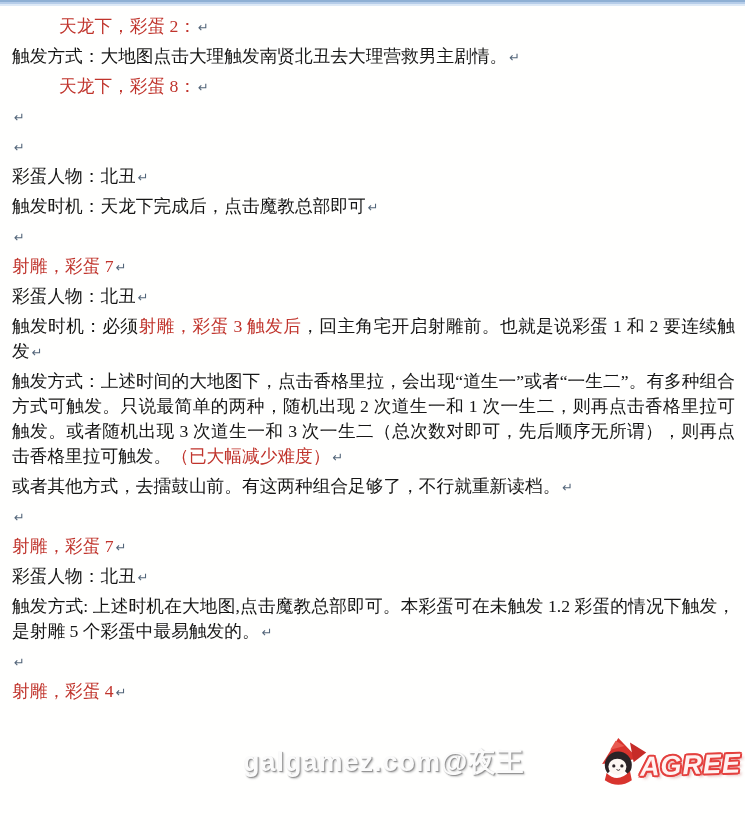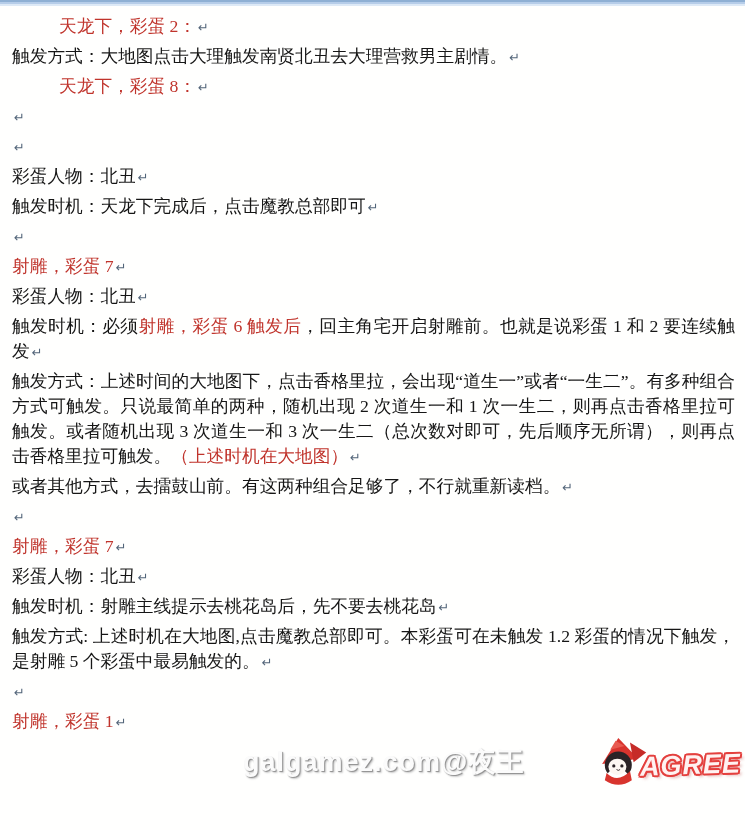--- a/index.html
+++ b/index.html
@@ -79,30 +79,29 @@
       <p class="para indent"><span class="red">天龙下，彩蛋 2：</span><span class="pilcrow">↵</span></p>
       <p class="para"><span>触发方式：大地图点击大理触发南贤北丑去大理营救男主剧情。</span><span class="pilcrow">↵</span></p>
       <p class="para indent"><span class="red">天龙下，彩蛋 8：</span><span class="pilcrow">↵</span></p>
       <p class="para"><span class="pilcrow">↵</span></p>
       <p class="para"><span class="pilcrow">↵</span></p>
       <p class="para"><span>彩蛋人物：北丑</span><span class="pilcrow">↵</span></p>
       <p class="para"><span>触发时机：天龙下完成后，点击魔教总部即可</span><span class="pilcrow">↵</span></p>
       <p class="para"><span class="pilcrow">↵</span></p>
       <p class="para"><span class="red">射雕，彩蛋 7</span><span class="pilcrow">↵</span></p>
       <p class="para"><span>彩蛋人物：北丑</span><span class="pilcrow">↵</span></p>
-      <p class="para"><span>触发时机：必须</span><span class="red">射雕，彩蛋 6 触发后</span><span>，回主角宅开启射雕前。也就是说彩蛋 1 和 2 要连续触发</span><span class="pilcrow">↵</span></p>
-      <p class="para"><span>触发方式：上述时间的大地图下，点击香格里拉，会出现“道生一”或者“一生二”。有多种组合方式可触发。只说最简单的两种，随机出现 2 次道生一和 1 次一生二，则再点击香格里拉可触发。或者随机出现 3 次道生一和 3 次一生二（总次数对即可，先后顺序无所谓），则再点击香格里拉可触发。</span><span class="red">（上述时机在大地图）</span><span class="pilcrow">↵</span></p>
+      <p class="para"><span>触发时机：必须</span><span class="red">射雕，彩蛋 3 触发后</span><span>，回主角宅开启射雕前。也就是说彩蛋 1 和 2 要连续触发</span><span class="pilcrow">↵</span></p>
+      <p class="para"><span>触发方式：上述时间的大地图下，点击香格里拉，会出现“道生一”或者“一生二”。有多种组合方式可触发。只说最简单的两种，随机出现 2 次道生一和 1 次一生二，则再点击香格里拉可触发。或者随机出现 3 次道生一和 3 次一生二（总次数对即可，先后顺序无所谓），则再点击香格里拉可触发。</span><span class="red">（已大幅减少难度）</span><span class="pilcrow">↵</span></p>
       <p class="para"><span>或者其他方式，去擂鼓山前。有这两种组合足够了，不行就重新读档。</span><span class="pilcrow">↵</span></p>
       <p class="para"><span class="pilcrow">↵</span></p>
       <p class="para"><span class="red">射雕，彩蛋 7</span><span class="pilcrow">↵</span></p>
       <p class="para"><span>彩蛋人物：北丑</span><span class="pilcrow">↵</span></p>
-      <p class="para"><span>触发时机：射雕主线提示去桃花岛后，先不要去桃花岛</span><span class="pilcrow">↵</span></p>
       <p class="para"><span>触发方式: 上述时机在大地图,点击魔教总部即可。本彩蛋可在未触发 1.2 彩蛋的情况下触发，是射雕 5 个彩蛋中最易触发的。</span><span class="pilcrow">↵</span></p>
       <p class="para"><span class="pilcrow">↵</span></p>
-      <p class="para"><span class="red">射雕，彩蛋 1</span><span class="pilcrow">↵</span></p>
+      <p class="para"><span class="red">射雕，彩蛋 4</span><span class="pilcrow">↵</span></p>
     </div>
 
   <div class="watermark">galgamez.com@夜王</div>
 
   <div class="logo">
     <svg class="logo-mascot" viewBox="0 0 60 62" xmlns="http://www.w3.org/2000/svg">
       <polygon points="27,1 9,30 49,24" fill="#d8342e"></polygon>
       <polygon points="40,6 58,17 44,28" fill="#c62c28"></polygon>
       <polygon points="24,4 18,14 34,10" fill="#e85a50"></polygon>
       <circle cx="27" cy="31" r="15" fill="#2b2326"></circle>

